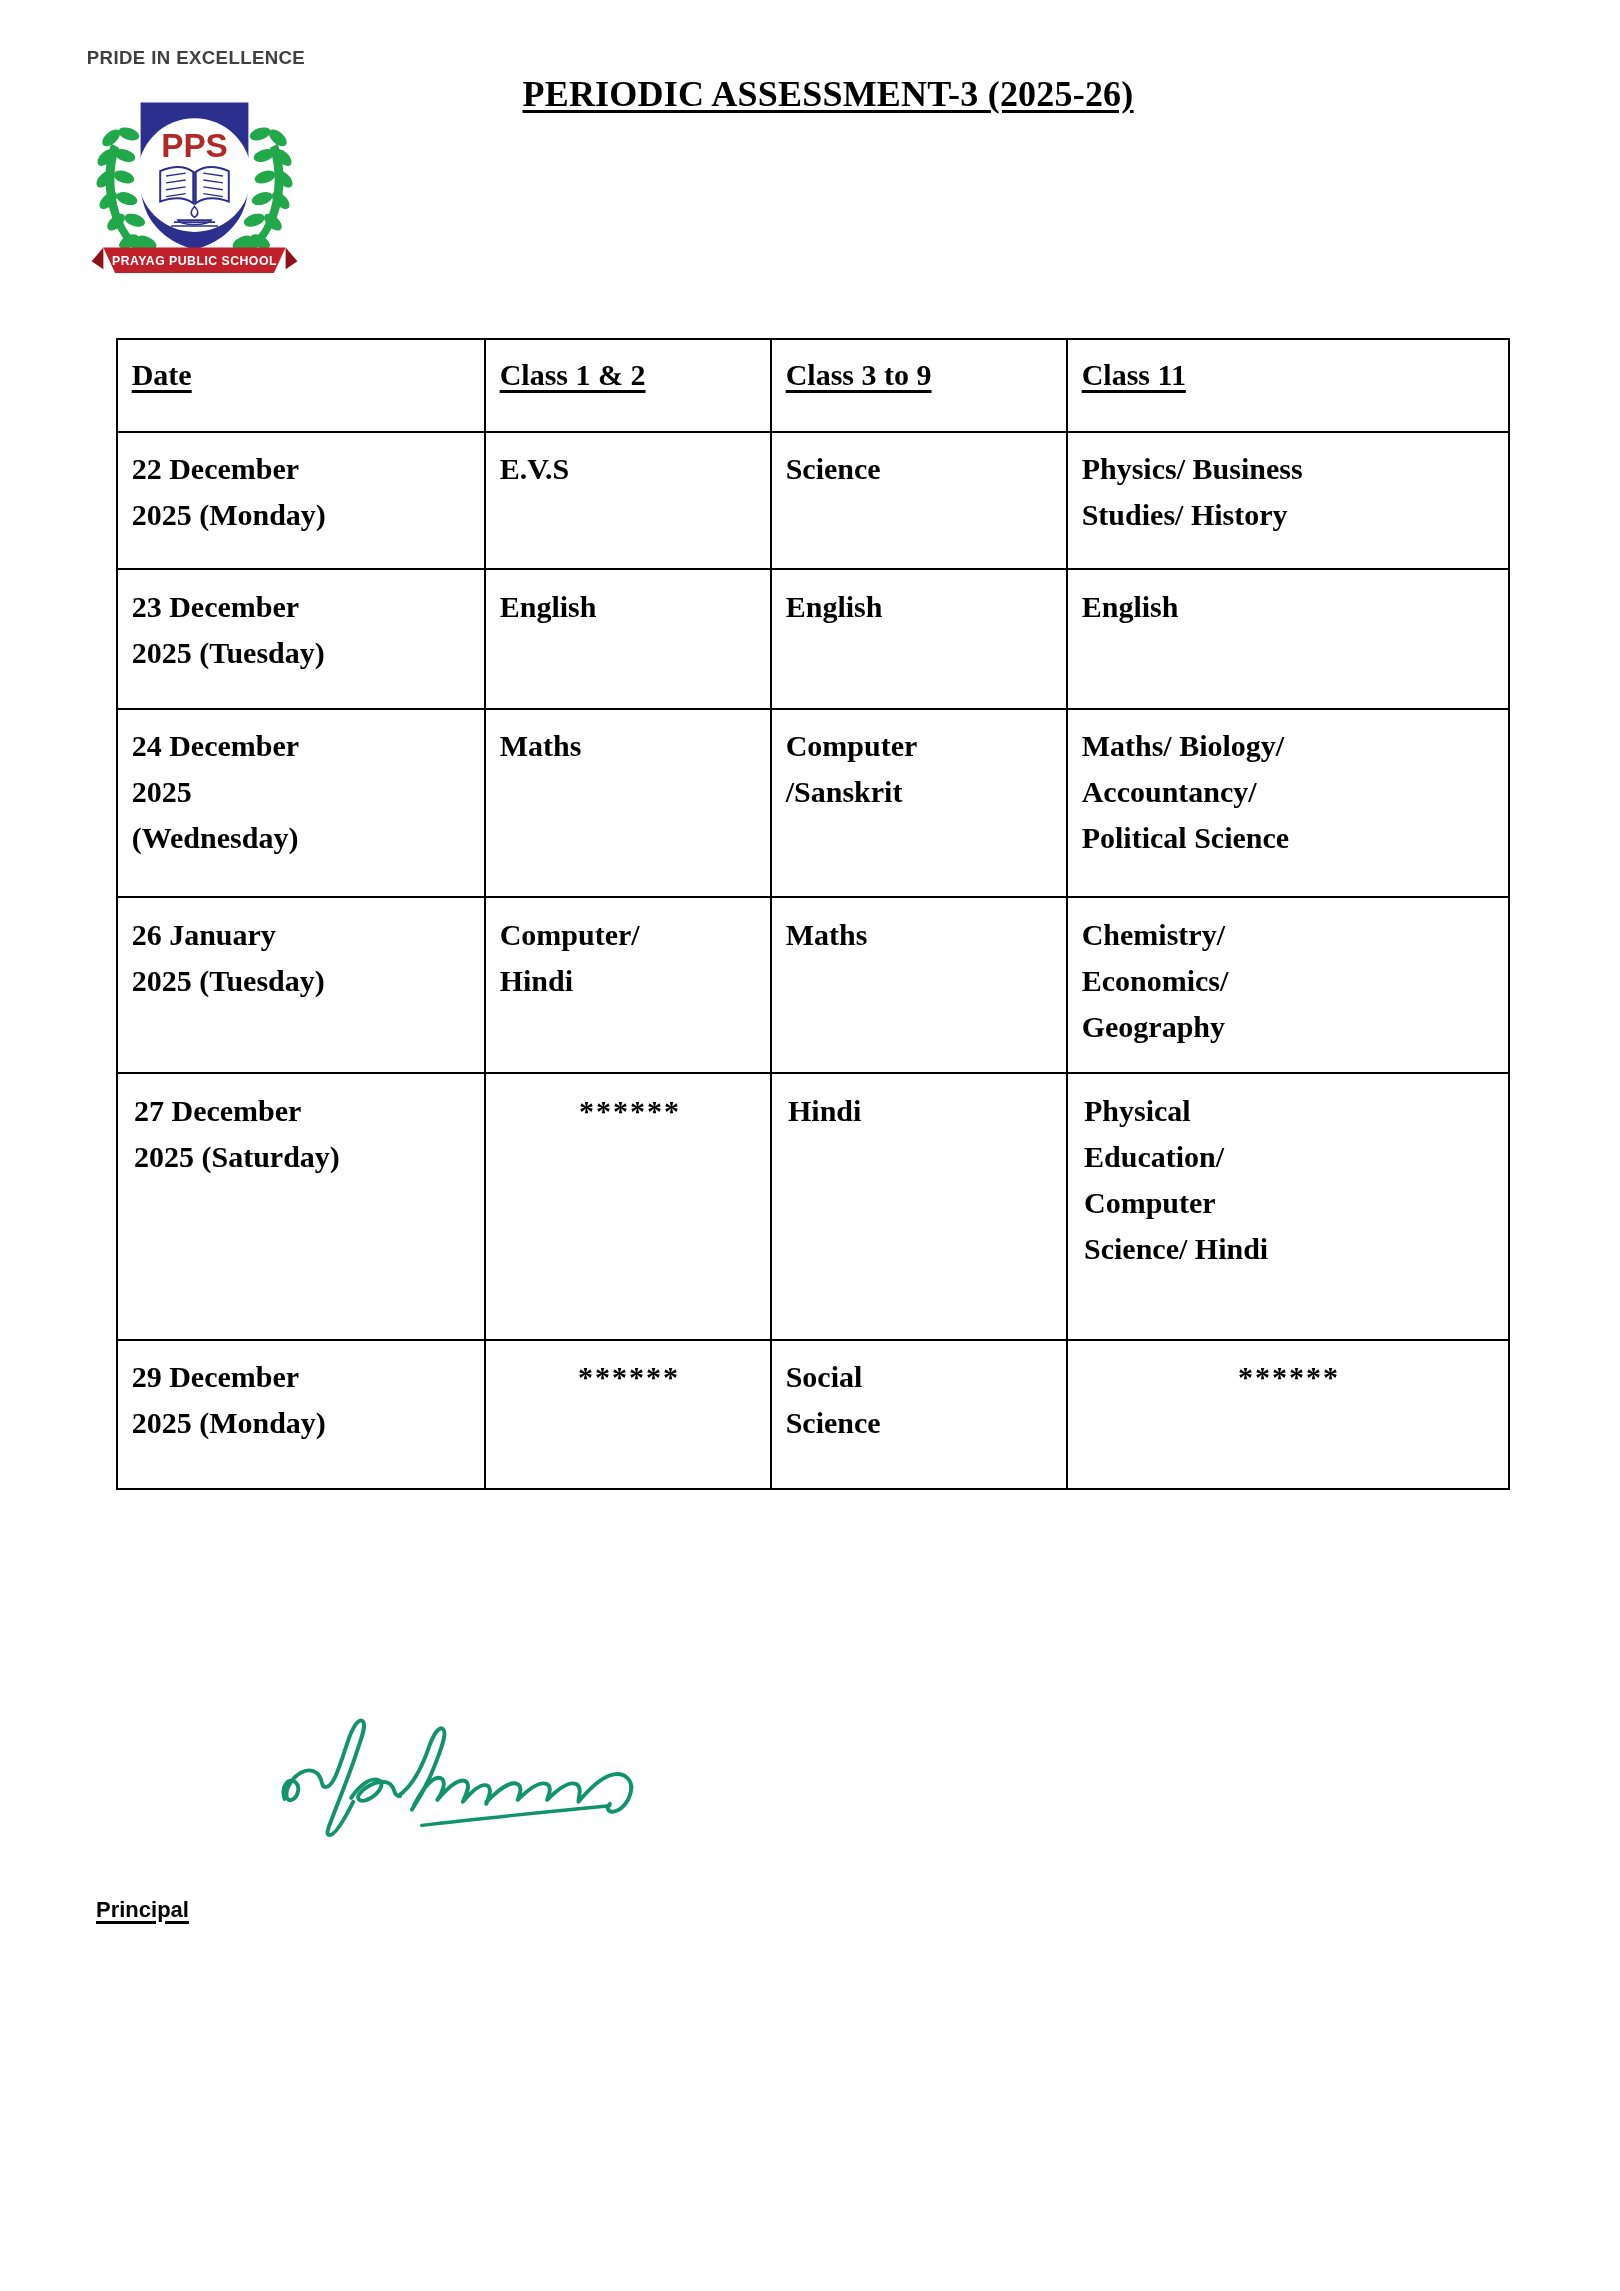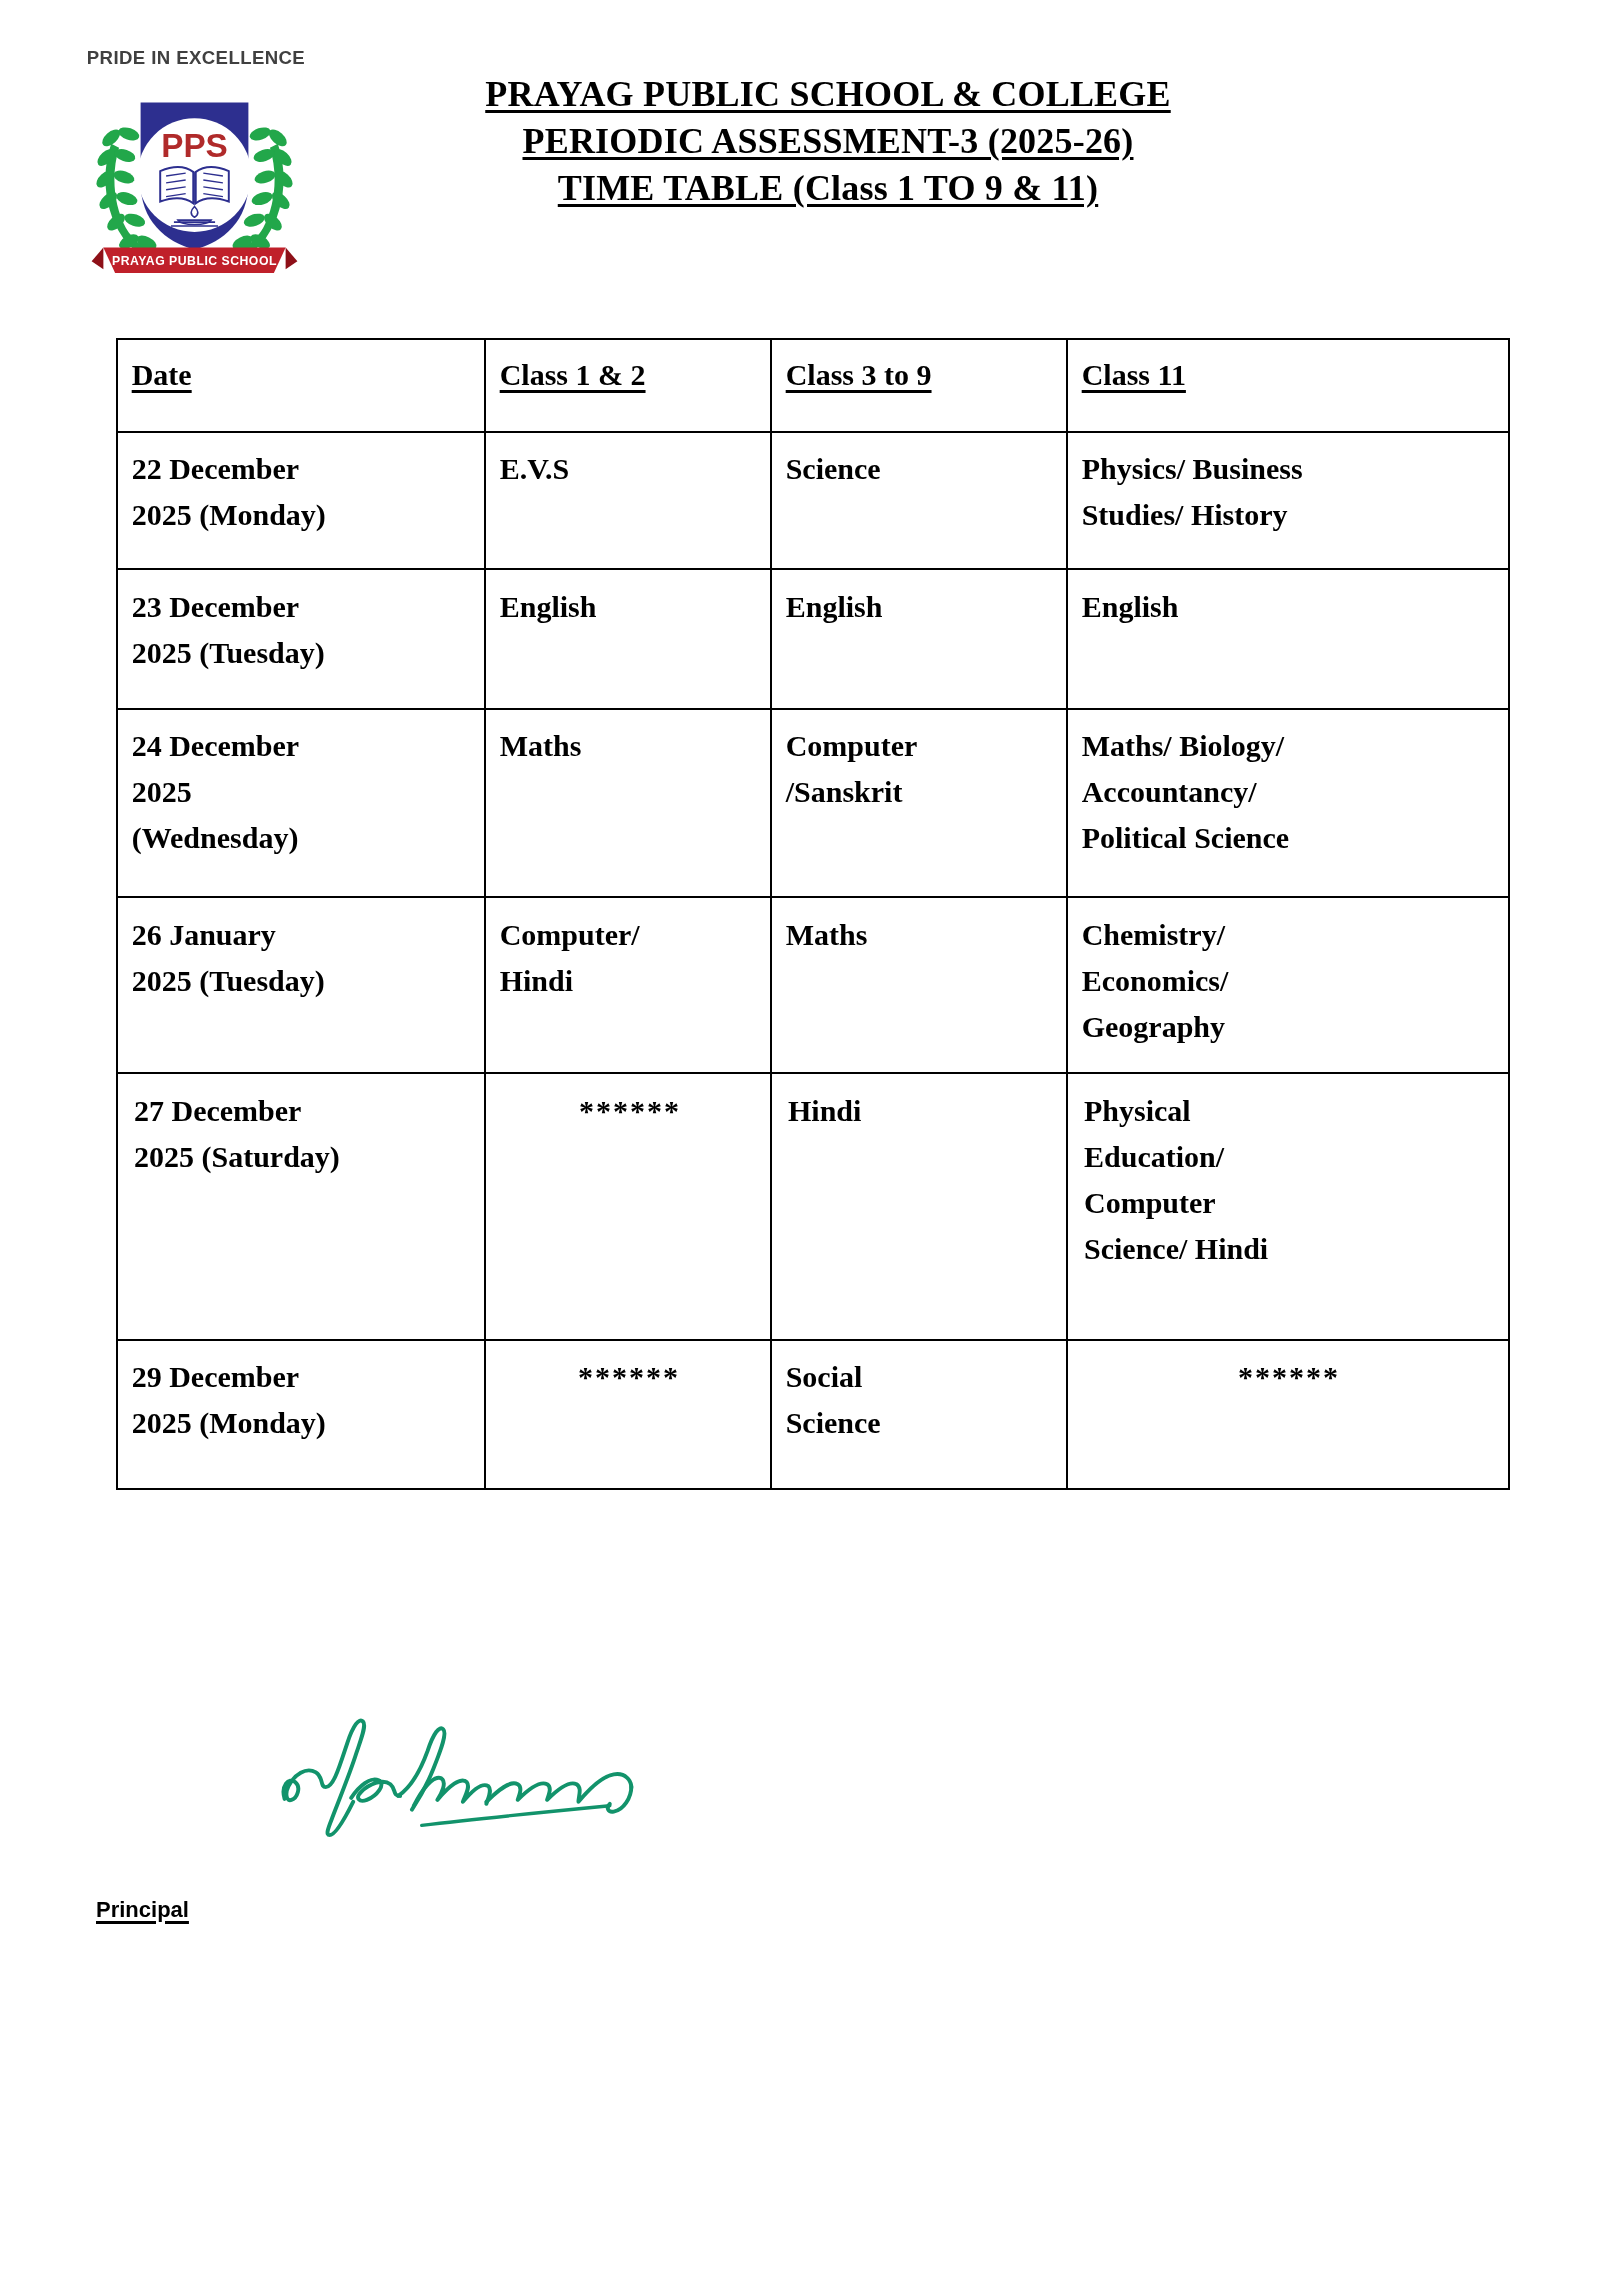--- a/index.html
+++ b/index.html
@@ -230,27 +230,21 @@
         <path d="M32 178 L218 178 L206 204 L44 204 Z" fill="#c0202a"></path>
         <path d="M32 178 L20 192 L32 200 Z" fill="#8e1018"></path>
         <path d="M218 178 L230 192 L218 200 Z" fill="#8e1018"></path>
         <text x="125" y="196" text-anchor="middle" font-family="Liberation Sans, DejaVu Sans, sans-serif" font-size="12.5" font-weight="bold" fill="#ffffff" letter-spacing="0.5">PRAYAG PUBLIC SCHOOL</text>
       </svg>
     </div>
   </div>
 
   <div class="title-block">
     <div class="title-line">
-      <span class="u">PRAYAG PUBLIC SCHOOL &amp; COLLEGE</span>
-    </div>
-    <div class="title-line">
       <span class="u">PERIODIC ASSESSMENT-3 (2025-26)</span>
-    </div>
-    <div class="title-line">
-      <span class="u">TIME TABLE (Class 1 TO 9 &amp; 11)</span>
     </div>
   </div>
 </div>
 
 <div class="tt-wrap">
   <table class="tt">
     <colgroup>
       <col class="c-date">
         <col class="c-c12">
         <col class="c-c39">

